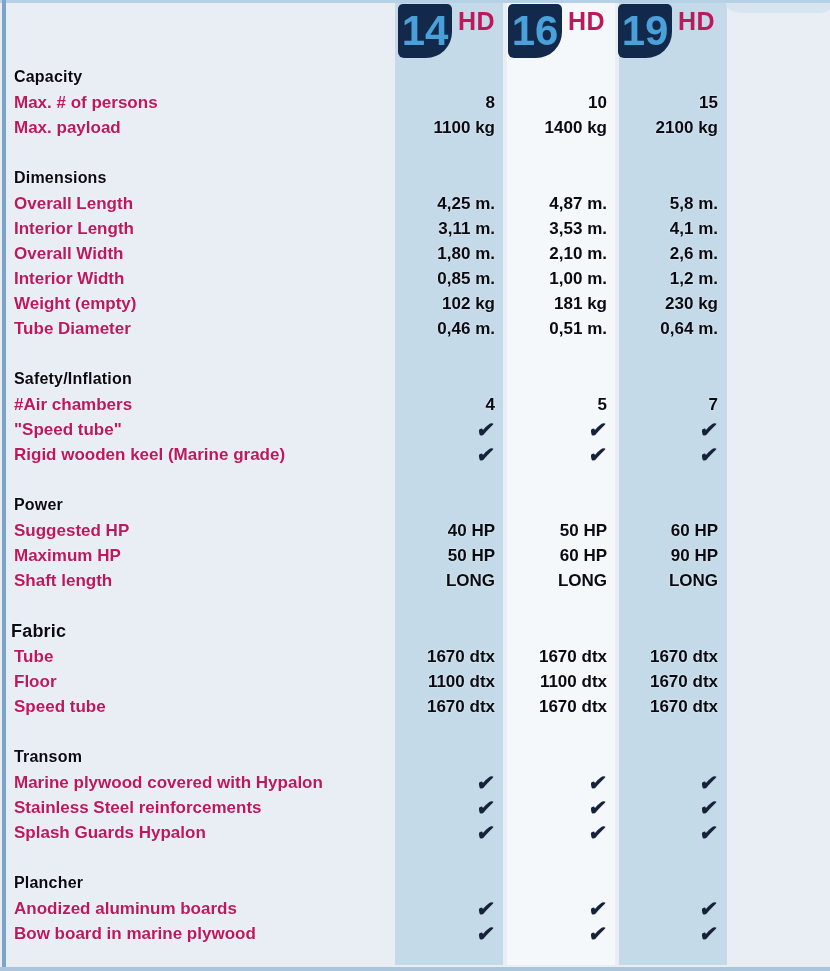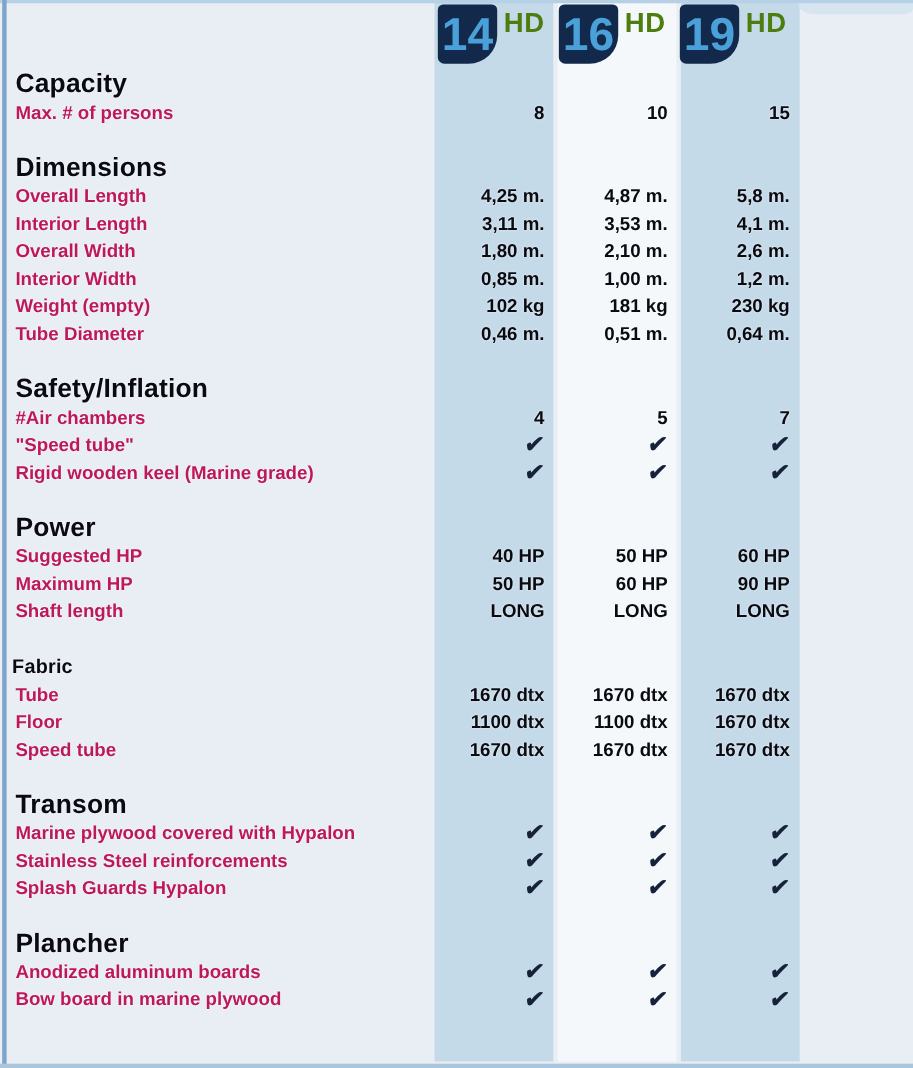--- a/index.html
+++ b/index.html
@@ -26,27 +26,27 @@
   .model{position:absolute;top:4px;z-index:3;}
   .m0{left:398px}.m1{left:508px}.m2{left:618px}
   .num-box{
     width:54px;height:54px;background:#12294b;
     border-radius:5px 5px 26px 6px;
     display:flex;align-items:center;justify-content:center;
     color:#4aa1d9;font-size:42px;font-weight:bold;
   }
   .hd{
     position:absolute;left:60px;top:3px;
-    font-size:25px;font-weight:bold;color:#4d7c0f;letter-spacing:0.5px;
+    font-size:25px;font-weight:bold;color:#be185d;letter-spacing:0.5px;
   }
   
   .content{position:absolute;left:0;top:64px;width:100%;z-index:2;}
   .spec-section{margin:0 0 25px 0;}
   .sec-title{
-    margin:0;padding-left:14px;font-size:24px;line-height:26px;
+    margin:0;padding-left:14px;font-size:16px;line-height:26px;
     font-weight:bold;color:#0a0a12;letter-spacing:0.2px;
     text-shadow:0 0 2px rgba(255,255,255,0.9);
   }
   .sec-title.small{font-size:18px;padding-left:11px;}
   .row{position:relative;height:25px;}
   .lbl{
     position:absolute;left:14px;top:0;white-space:nowrap;
     font-size:17px;line-height:25px;font-weight:bold;color:#be185d;
     text-shadow:0 0 2px rgba(255,255,255,0.9);
   }
@@ -94,20 +94,26 @@
   <section class="spec-section">
     <h2 class="sec-title">Capacity</h2>
     <div class="rows">
   <div class="row">
     <span class="lbl">Max. # of persons</span>
     <span class="val c0">8</span>
     <span class="val c1">10</span>
     <span class="val c2">15</span>
   </div>
 
+  <div class="row">
+    <span class="lbl">Max. payload</span>
+    <span class="val c0">1100 kg</span>
+    <span class="val c1">1400 kg</span>
+    <span class="val c2">2100 kg</span>
+  </div>
 </div>
   </section>
 
   <section class="spec-section">
     <h2 class="sec-title">Dimensions</h2>
     <div class="rows">
   <div class="row">
     <span class="lbl">Overall Length</span>
     <span class="val c0">4,25 m.</span>
     <span class="val c1">4,87 m.</span>

